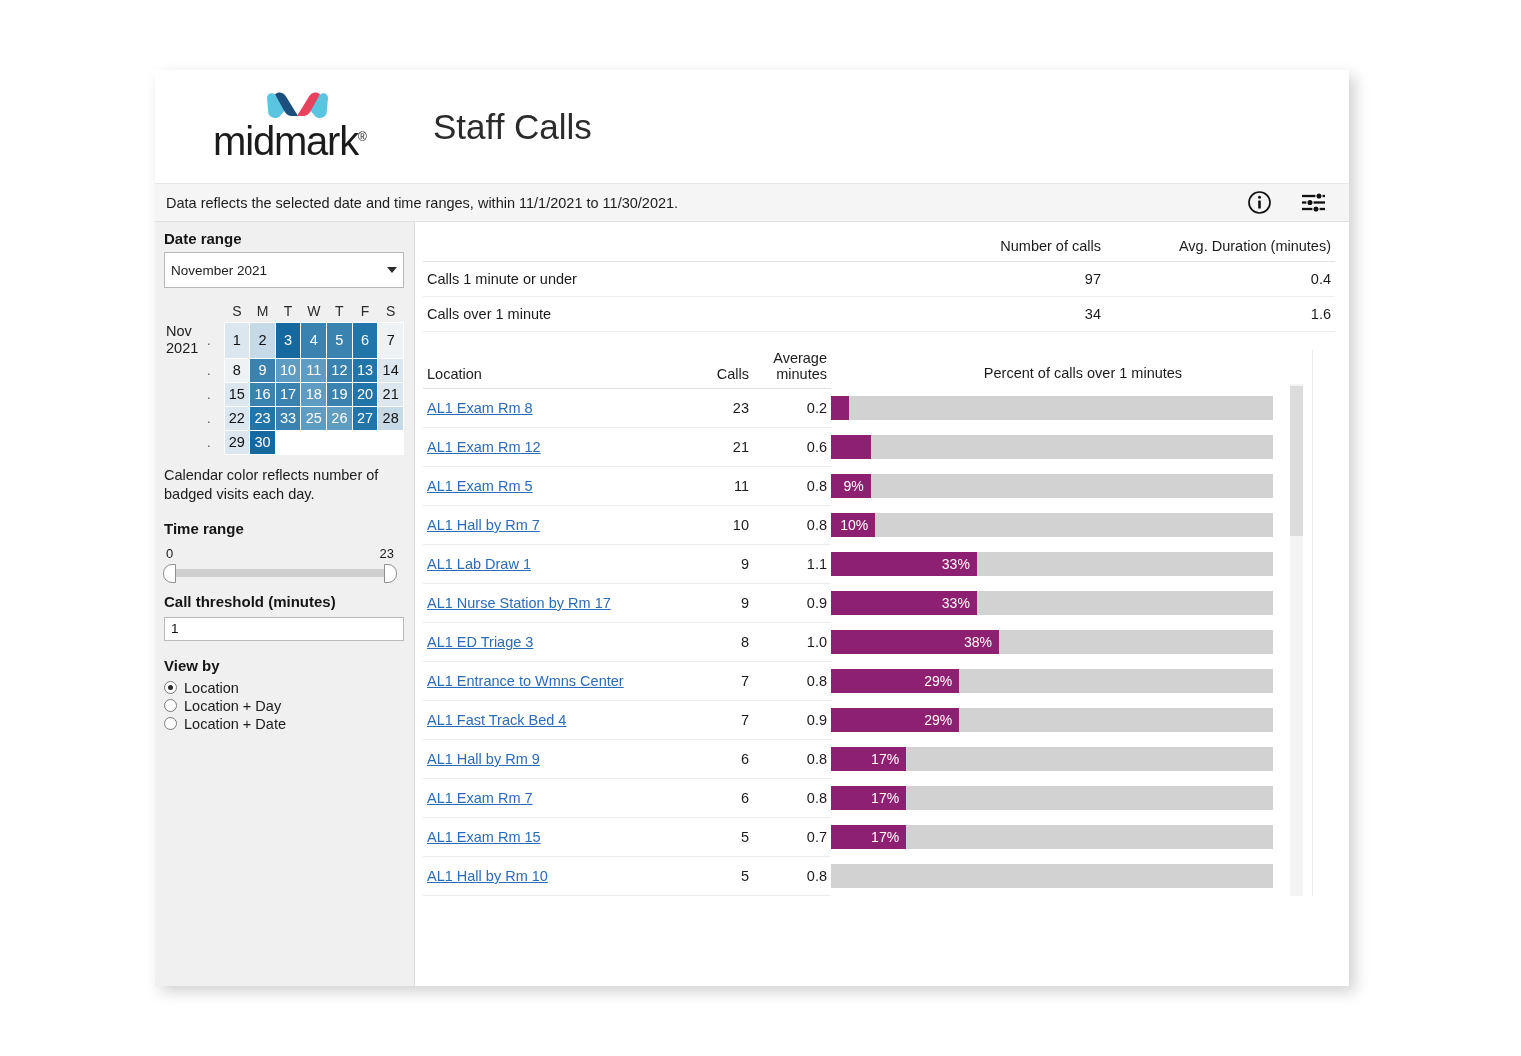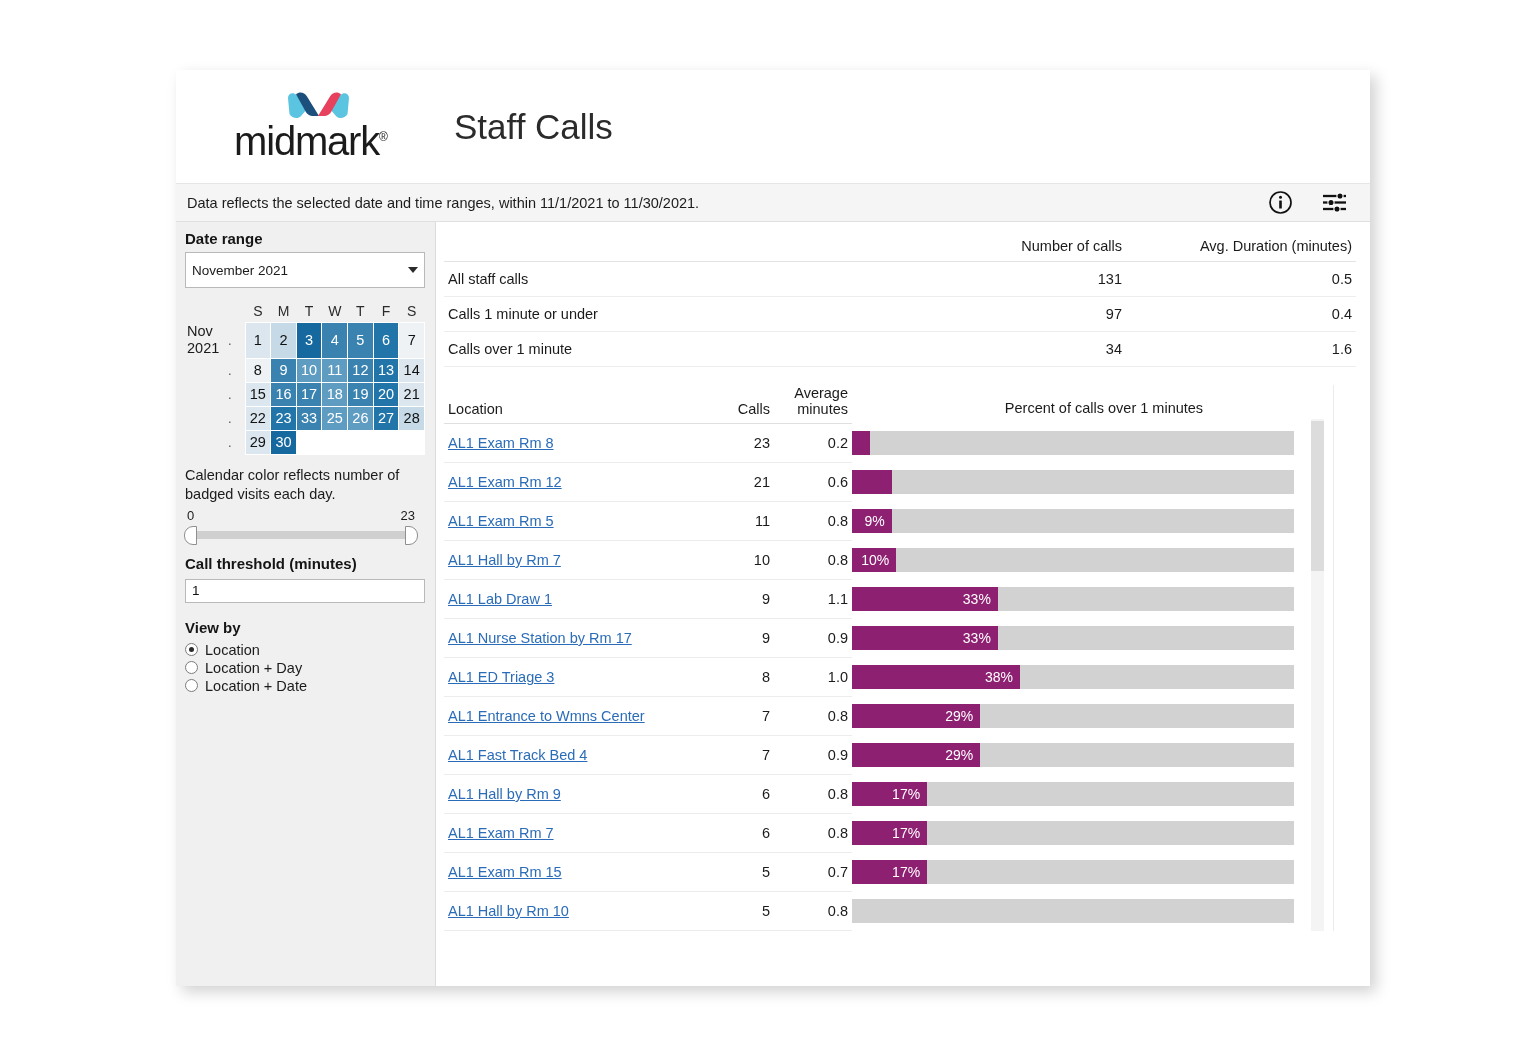--- a/index.html
+++ b/index.html
@@ -6,21 +6,21 @@
   html, body {
     margin: 0; padding: 0;
     width: 1521px; height: 1056px;
     background: #ffffff;
     font-family: "Liberation Sans", sans-serif;
     overflow: hidden;
   }
 
   #app {
     position: absolute;
-    left: 176px; top: 70px;
+    left: 155px; top: 70px;
     width: 1194px; height: 916px;
     background: #0369a1;
     box-shadow: 6px 6px 14px rgba(0,0,0,0.18);
     overflow: hidden;
   }
 
   
   .header {
     height: 113px;
     background: #ffffff;
@@ -486,20 +486,21 @@
               <td class="day lblank"></td>
               <td class="day lblank"></td>
               <td class="day lblank"></td>
               <td class="day lblank"></td>
             </tr>
           </tbody>
       </table>
 
       <div class="cal-note">Calendar color reflects number of badged visits each day.</div>
 
+      <div class="sb-label mt">Time range</div>
       <div class="slider-wrap">
         <div class="slider-scale">
           <span>0</span>
           <span>23</span>
         </div>
         <div class="slider-track">
           <div class="handle left"></div>
           <div class="handle right"></div>
         </div>
       </div>
@@ -530,25 +531,20 @@
 
       <table class="summary">
         <thead>
           <tr>
             <th class="blank"></th>
             <th class="c2">Number of calls</th>
             <th class="c3">Avg. Duration (minutes)</th>
           </tr>
         </thead>
         <tbody id="summary-body">
-            <tr>
-              <td class="lbl">All staff calls</td>
-              <td class="num">131</td>
-              <td class="num">0.5</td>
-            </tr>
             <tr>
               <td class="lbl">Calls 1 minute or under</td>
               <td class="num">97</td>
               <td class="num">0.4</td>
             </tr>
             <tr>
               <td class="lbl">Calls over 1 minute</td>
               <td class="num">34</td>
               <td class="num">1.6</td>
             </tr>

